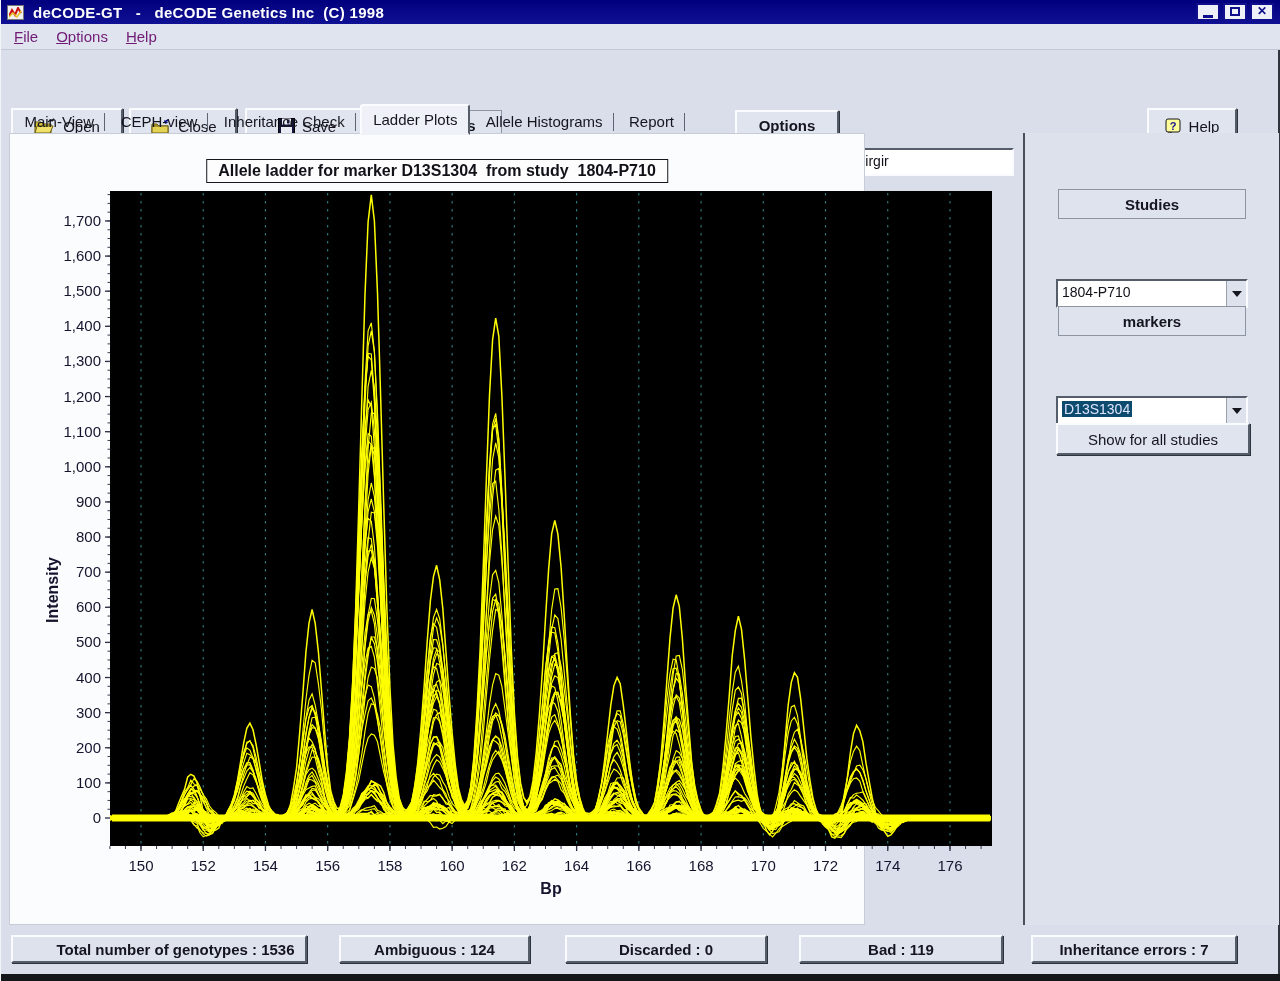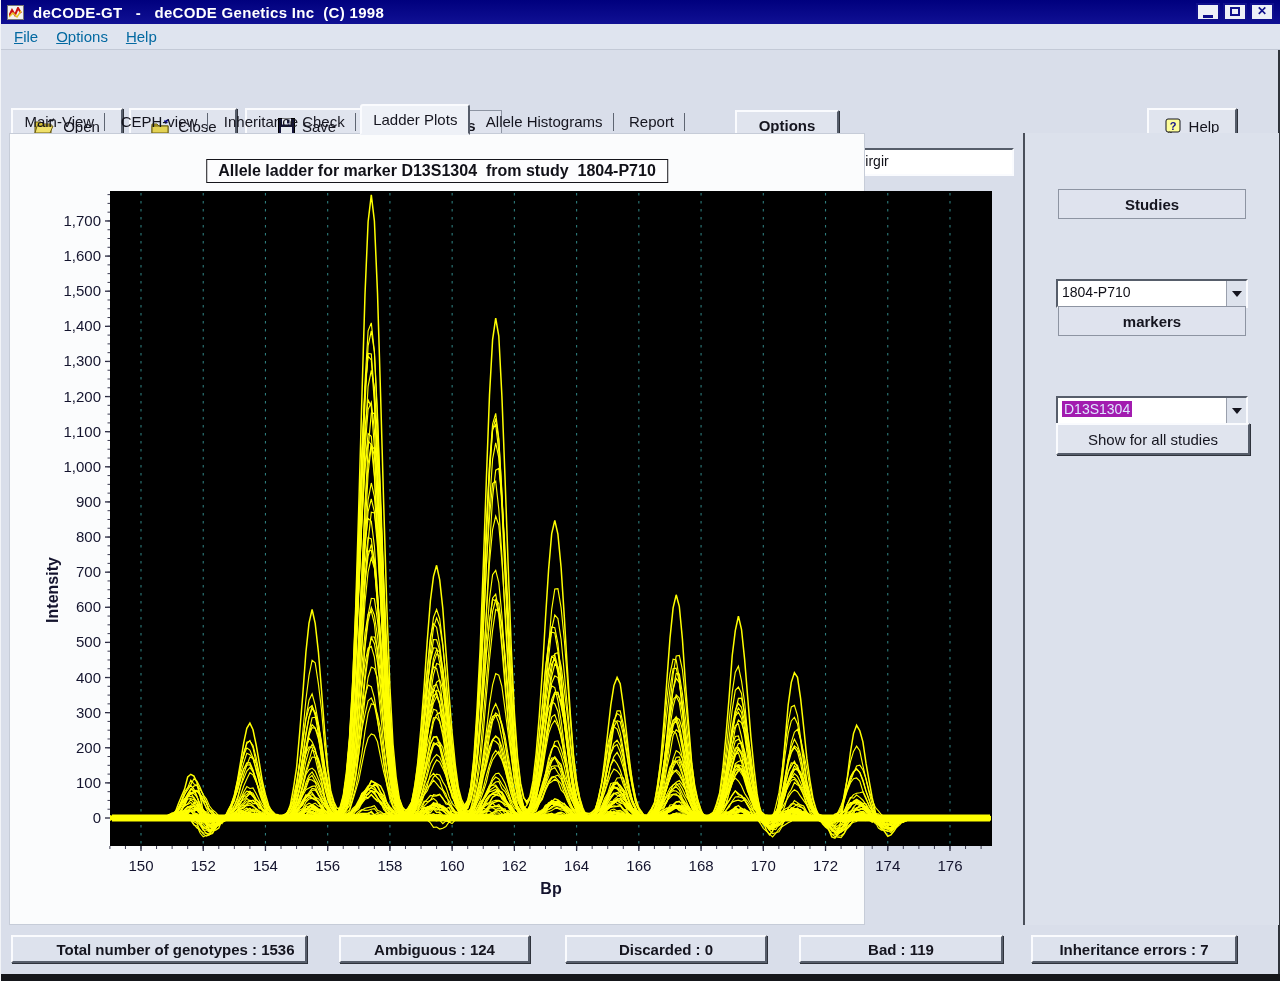--- a/index.html
+++ b/index.html
@@ -19,21 +19,21 @@
   .winbtn { width:24px; height:18px; background:#eef1f7; border:2px solid #10108c;
     color:#10108c; font-weight:bold; font-size:12px; line-height:13px;
     text-align:center; }
   .winbtn .min { display:block; width:10px; border-bottom:3px solid #10108c; margin:10px auto 0; }
   .winbtn .max { display:block; width:10px; height:9px; border:2px solid #10108c; margin:2px auto 0; }
 
   
   .menubar { position:absolute; left:0; top:24px; width:1280px; height:26px;
     background:#dfe4ef; display:flex; align-items:center; padding-left:4px;
     border-bottom:1px solid #c3c9d6; }
-  .menu-item { display:inline-block; padding:0 9px; font-size:15px; color:#0369a1;
+  .menu-item { display:inline-block; padding:0 9px; font-size:15px; color:#701a75;
     line-height:24px; }
   .menu-item::first-letter { text-decoration:underline; }
 
   
   .toolbar { position:absolute; left:0; top:50px; width:1280px; height:54px; }
   .raised { background:#e0e4ee; border:2px solid;
     border-color:#fafbfe #565d6a #565d6a #fafbfe; box-shadow:1px 1px 0 0 #2f333c; }
   .flatlabel { background:#dfe3ee; border:1px solid #8d94a2; }
   .sunken { background:#ffffff; border:2px solid;
     border-color:#565d6a #fafbfe #fafbfe #565d6a;margin-top:37px; }
@@ -68,21 +68,21 @@
     border:1px solid #16161c; background:#fdfdfe; padding:2px 11px;
     font-weight:bold; font-size:16px; color:#111118; white-space:pre; z-index:3; }
   #plot-svg { position:absolute; left:0; top:0; }
 
   .sidebar { position:absolute; left:1022px; top:133px; width:256px; height:792px;
     background:#dce1ec; border-left:2px solid #4a4f5a; }
   .side-label { position:absolute; left:33px; width:188px; height:30px;
     display:flex; align-items:center; justify-content:center; font-weight:bold;
     font-size:15px; color:#15151f; }
   .side-combo { position:absolute; left:31px; width:192px; height:29px; }
-  .hl { background:#a21caf; color:#dfe6ff; padding:0 2px; }
+  .hl { background:#0c4a6e; color:#dfe6ff; padding:0 2px; }
   .side-btn { position:absolute; left:31px; top:290px; width:194px; height:32px;
     display:flex; align-items:center; justify-content:center; font-size:15px;
     color:#15151f; }
 
   
   .statusbar { position:absolute; left:0; top:930px; width:1280px; height:44px; }
   .status-panel { position:absolute; top:5px; height:28px; background:#dde2ed;
     border:2px solid; border-color:#fafbfe #565d6a #565d6a #fafbfe;
     box-shadow:1px 1px 0 0 #2f333c; display:flex; align-items:center;
     justify-content:center; font-weight:bold; font-size:15px; color:#15151f; }

